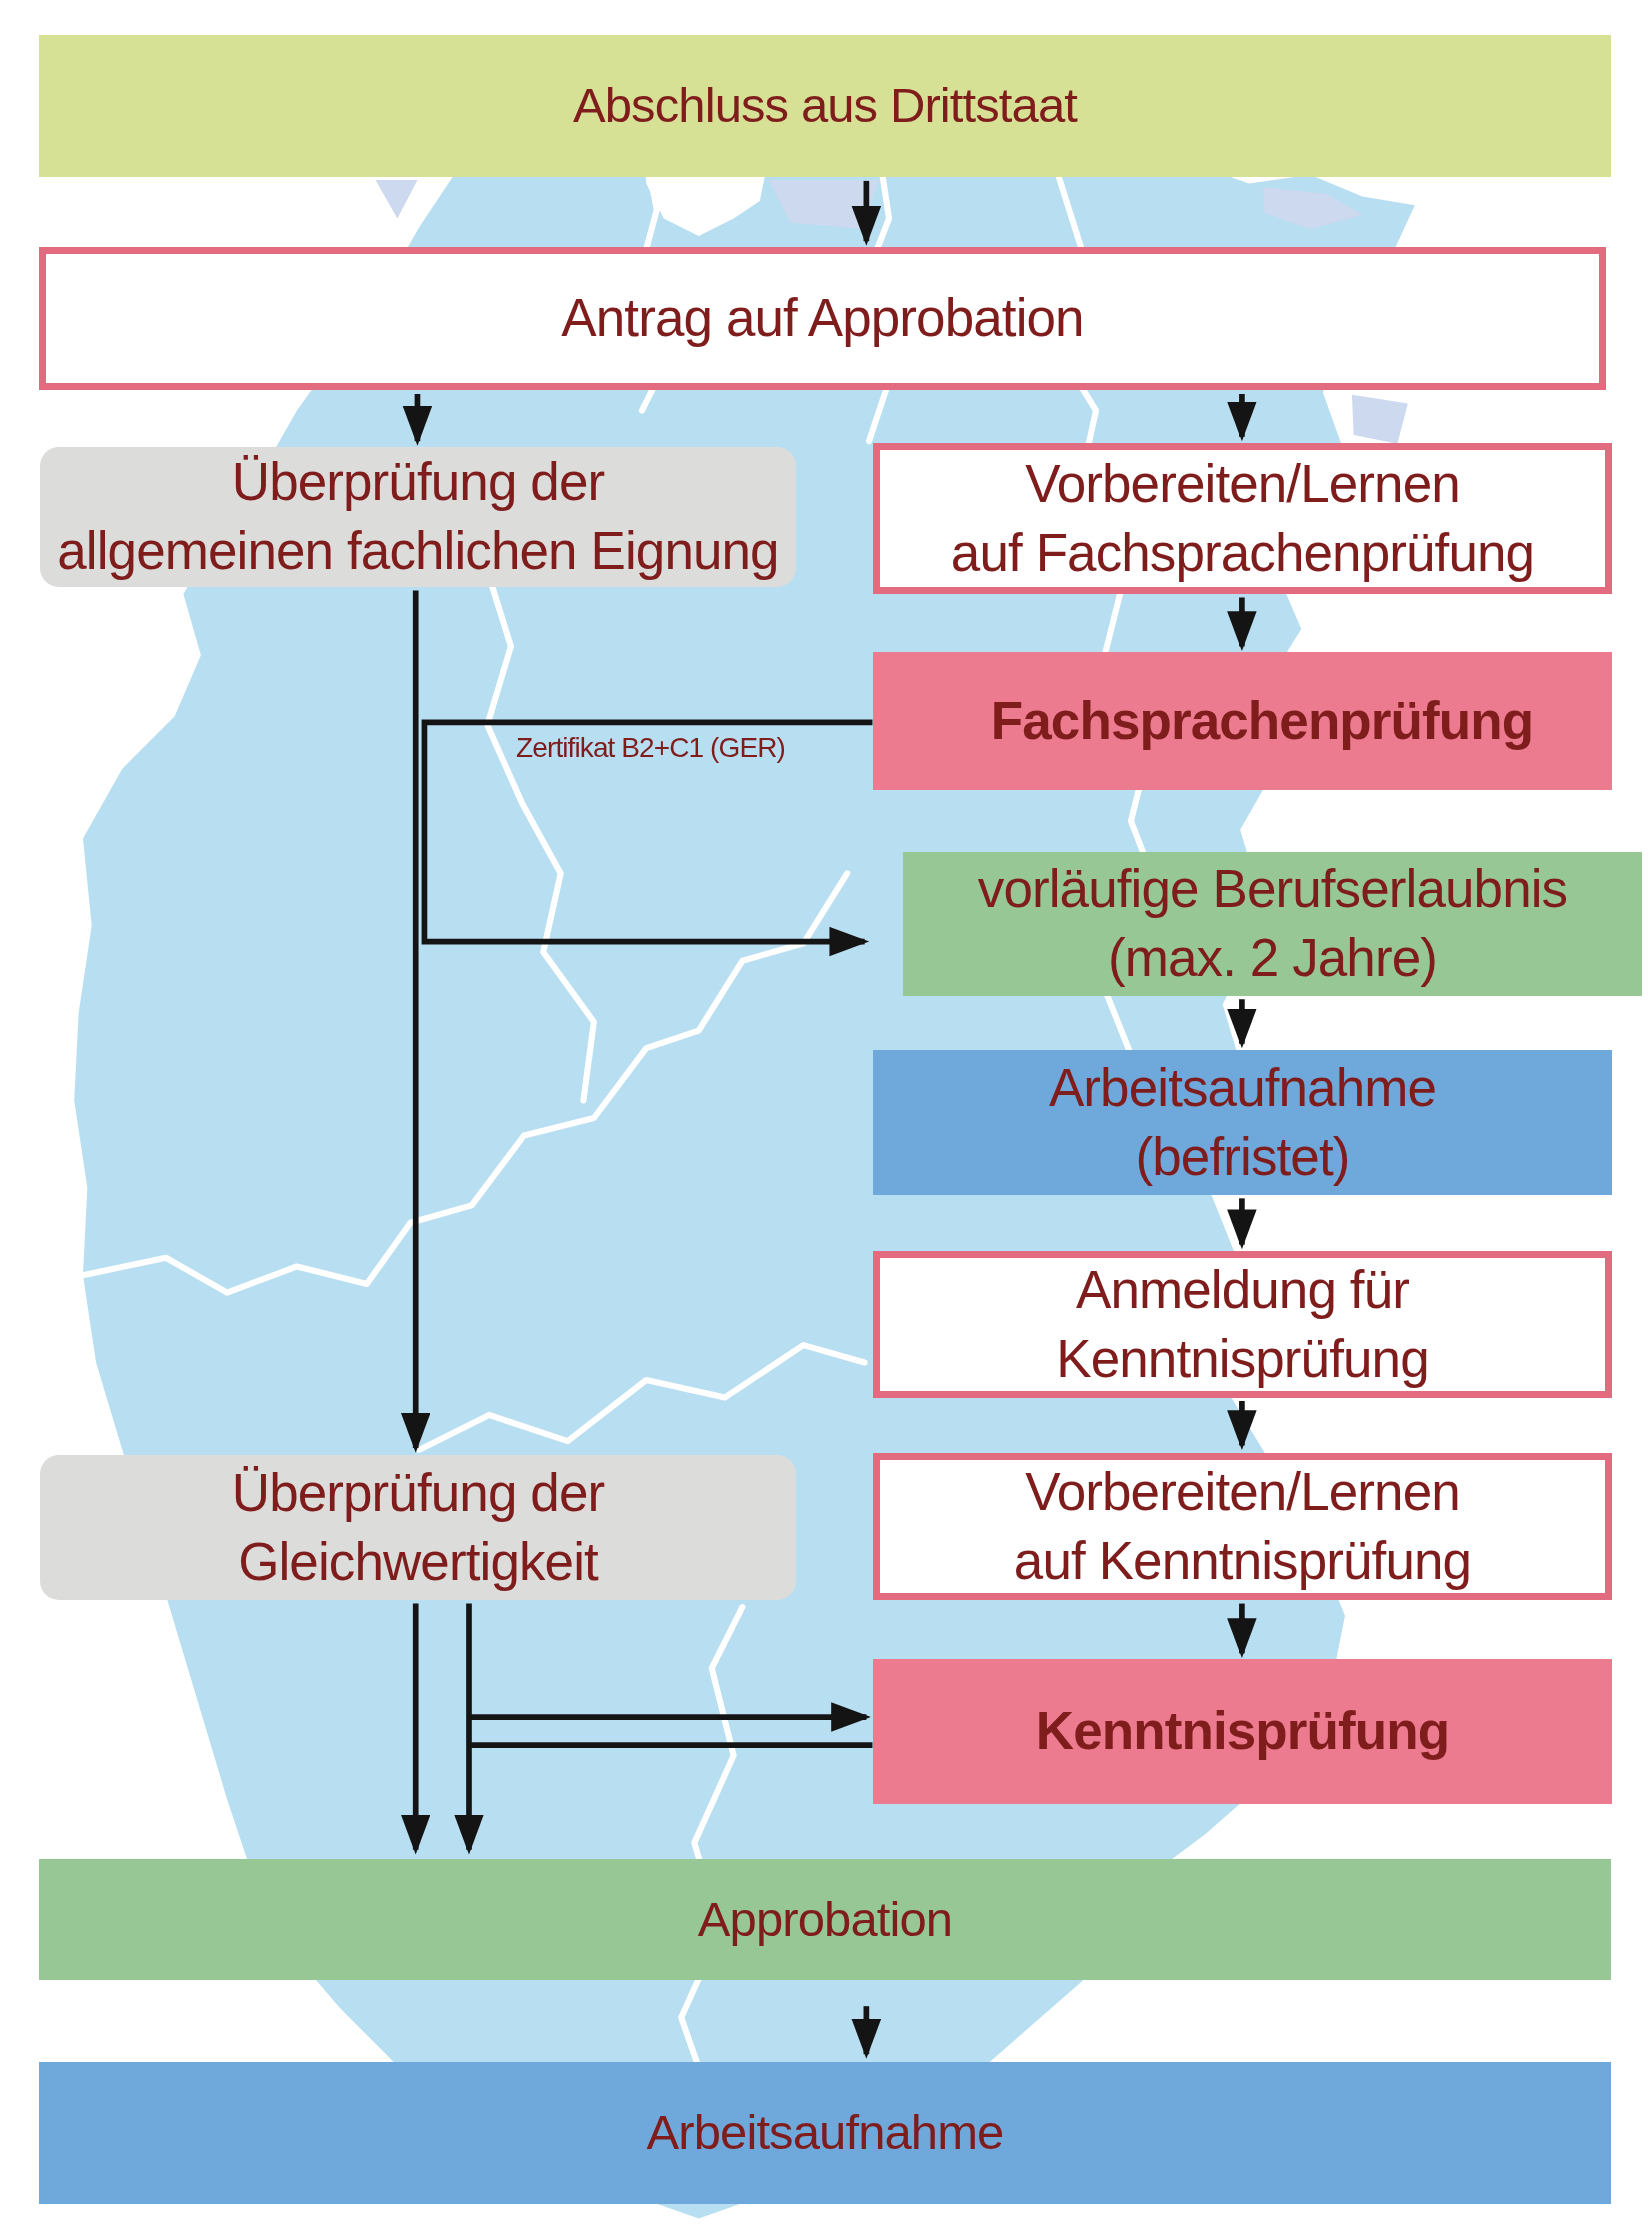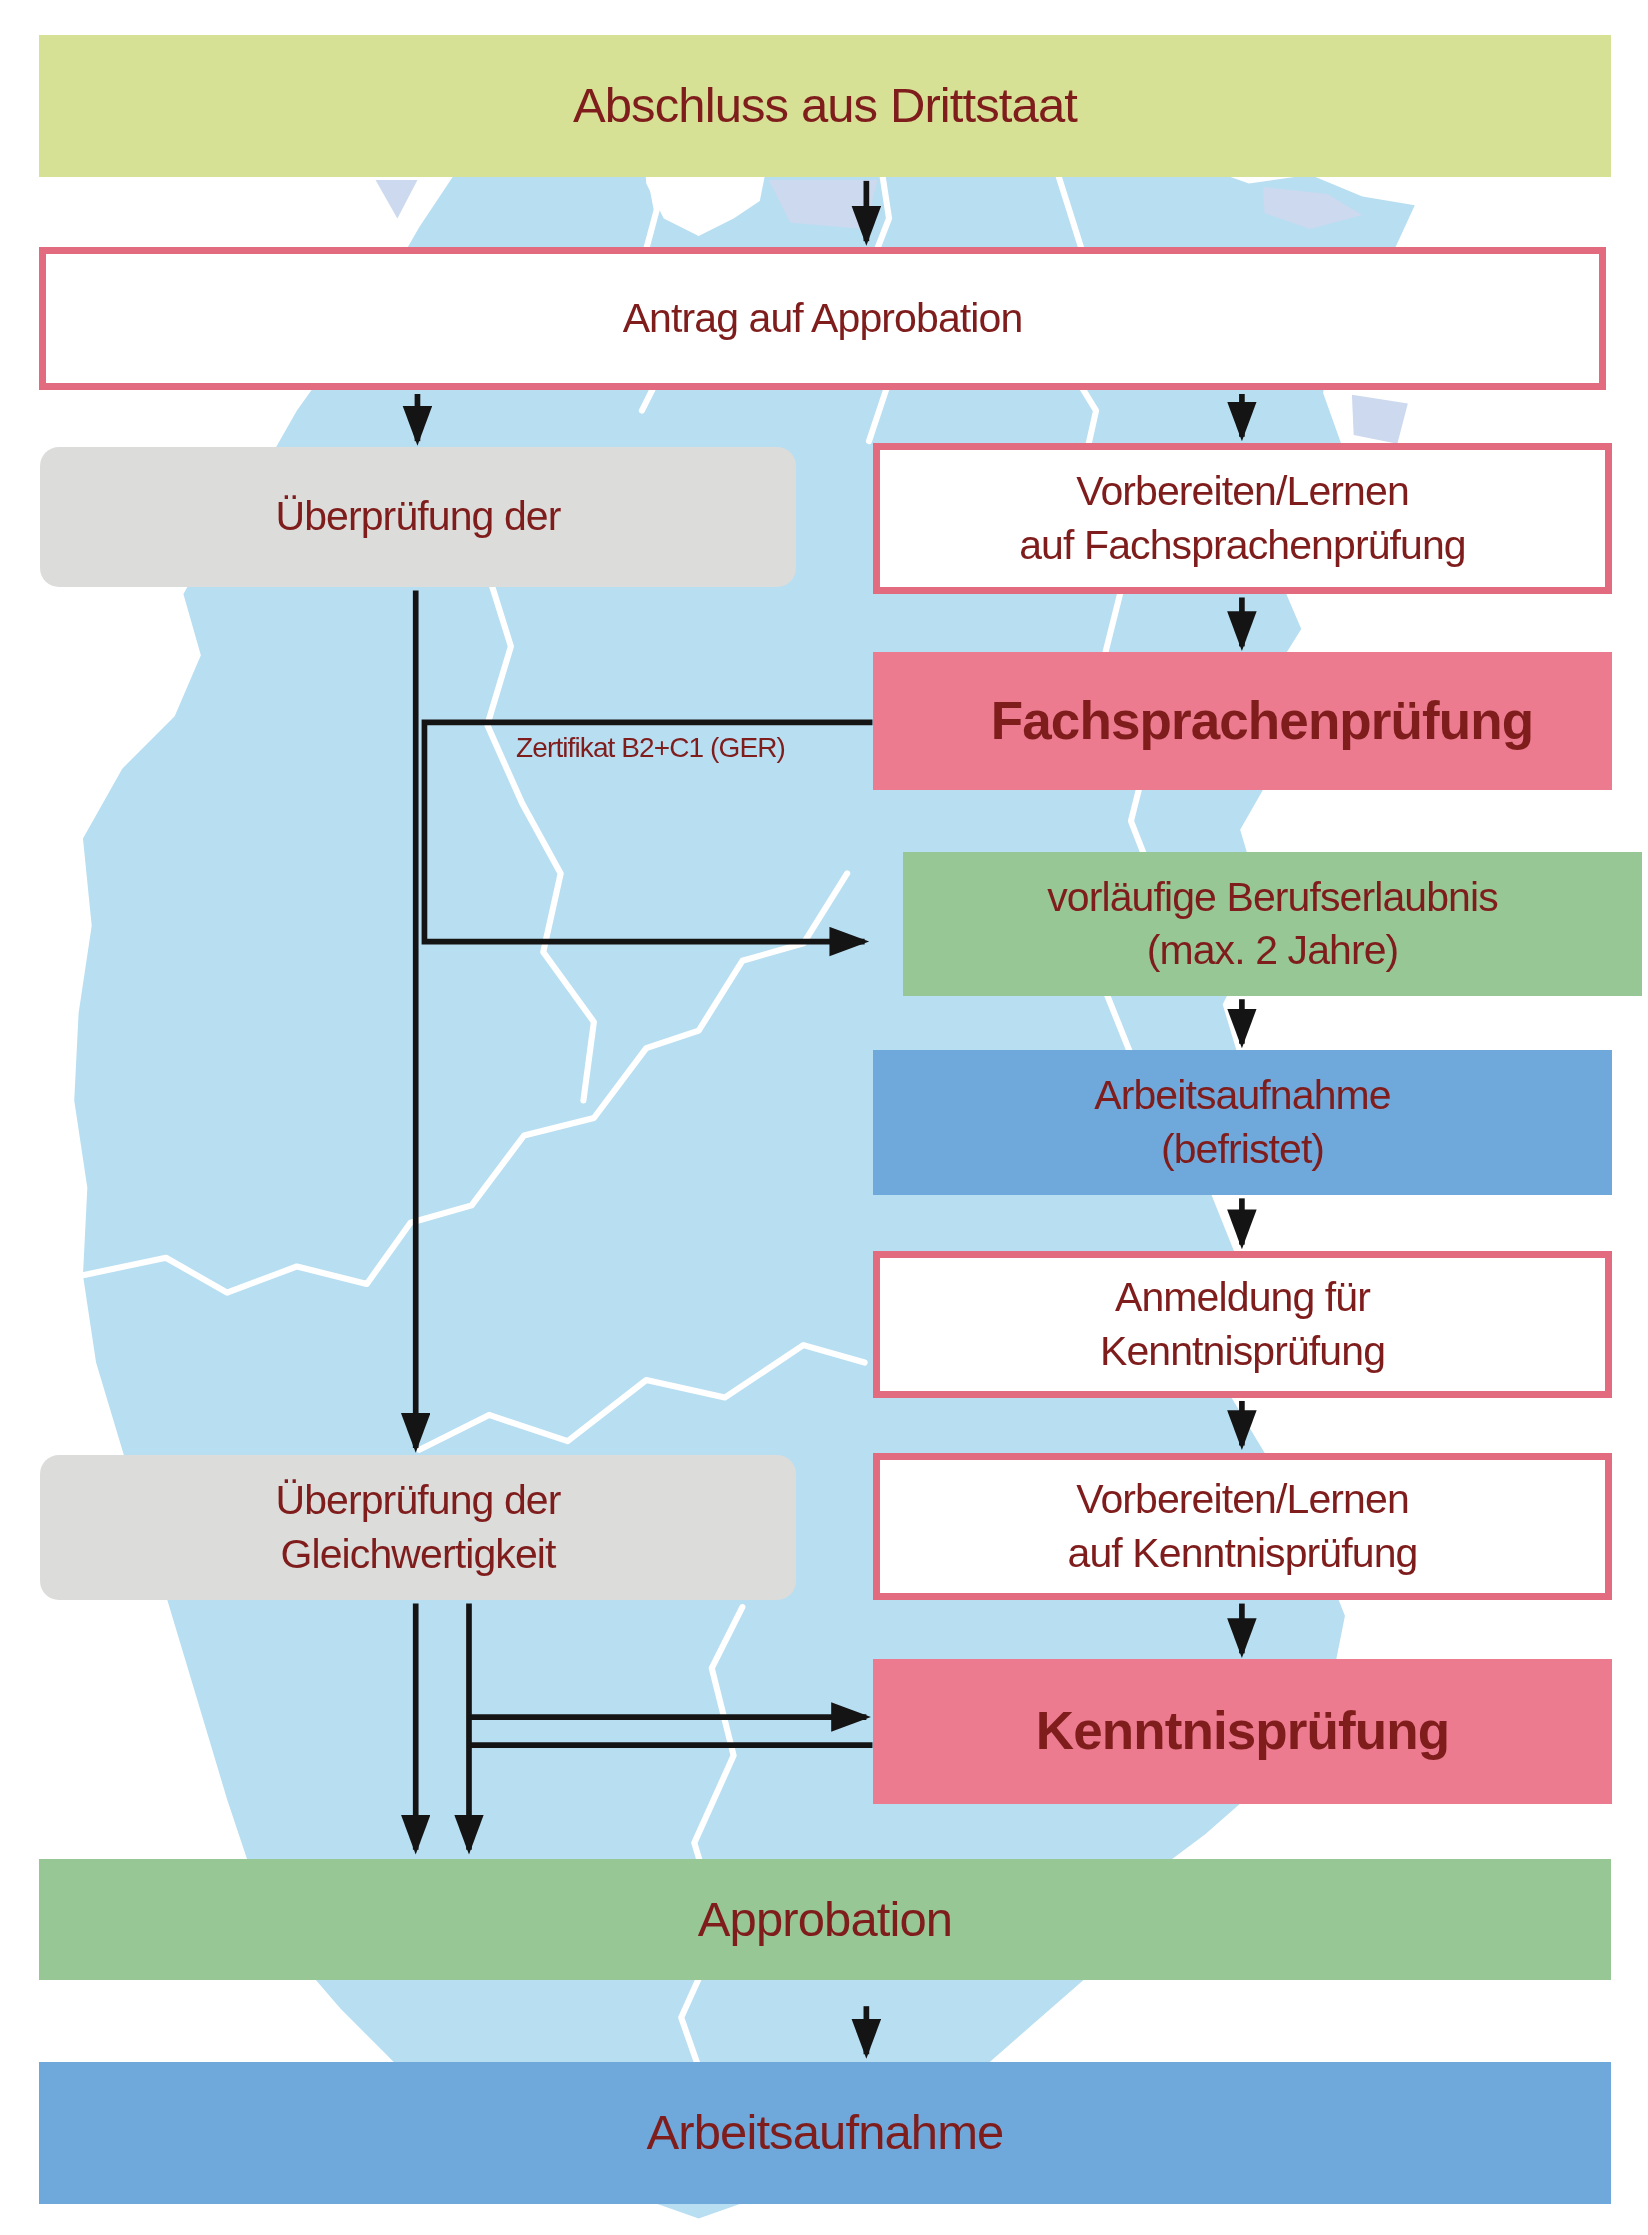--- a/index.html
+++ b/index.html
@@ -11,21 +11,21 @@
     font-family:"Liberation Sans",sans-serif;
     color:#7f1d1d;
   }
   .layer{position:absolute;left:0;top:0;width:1648px;height:2236px;}
   .node{
     position:absolute;
     display:flex;flex-direction:column;
     align-items:center;justify-content:center;
     text-align:center;
     box-sizing:border-box;
-    font-size:41px;line-height:1.3;letter-spacing:-0.9px;
+    font-size:53px;line-height:1.3;letter-spacing:-0.9px;
     z-index:2;
   }
   .node span{display:block;white-space:nowrap;}
   .banner{background:var(--banner);}
   .outlined{background:#ffffff;border:7px solid var(--box-pink-border);}
   .pinkbox{background:var(--box-pink-fill);font-weight:bold;font-size:53px;}
   .greenbox{background:var(--box-green);}
   .bluebox{background:var(--box-blue);}
   .graybox{background:var(--box-gray);border-radius:19px;}
   .bar{font-size:49px;}
@@ -75,20 +75,21 @@
   <div class="node banner bar" style="left:39px;top:35px;width:1572px;height:142px;">
     <span>Abschluss aus Drittstaat</span>
   </div>
 
   <div class="node outlined" style="left:39px;top:247px;width:1567px;height:143px;">
     <span>Antrag auf Approbation</span>
   </div>
 
   <div class="node graybox" style="left:40px;top:447px;width:756px;height:140px;">
     <span>Überprüfung der</span>
+    <span>allgemeinen fachlichen Eignung</span>
   </div>
 
   <div class="node outlined" style="left:873px;top:443px;width:739px;height:151px;">
     <span>Vorbereiten/Lernen</span>
     <span>auf Fachsprachenprüfung</span>
   </div>
 
   <div class="node pinkbox" style="left:873px;top:652px;width:739px;height:138px;padding-left:39px;">
     <span>Fachsprachenprüfung</span>
   </div>

